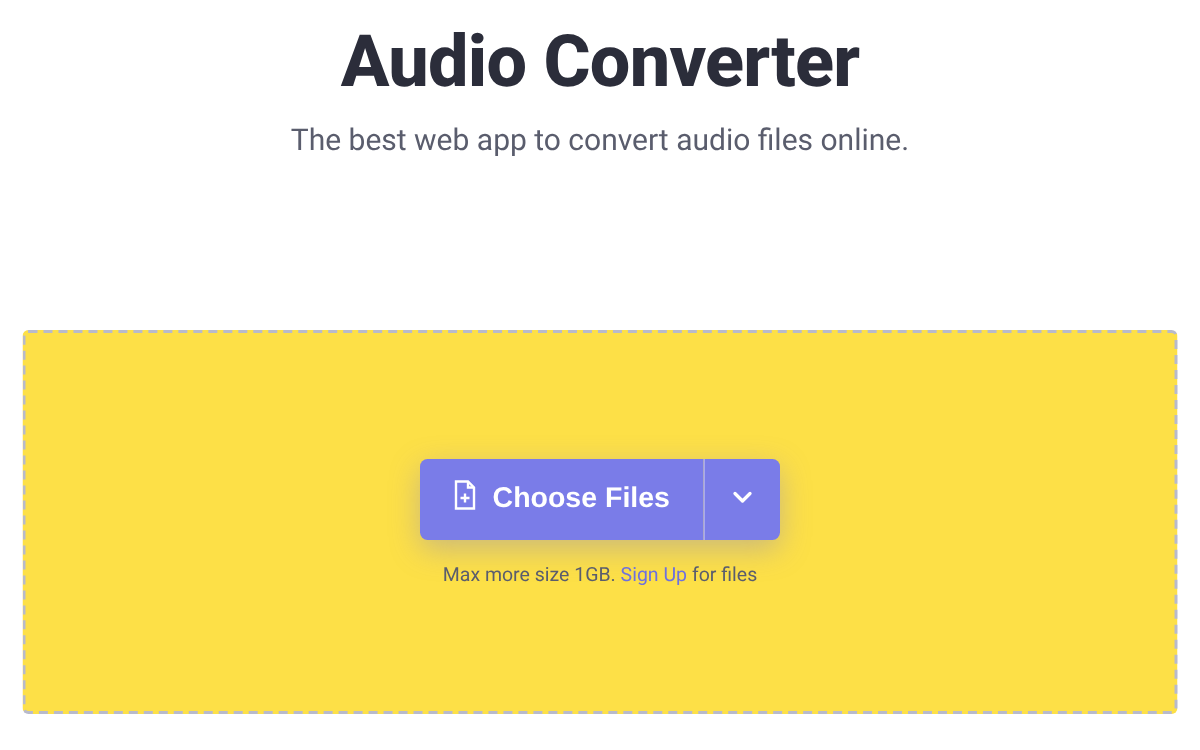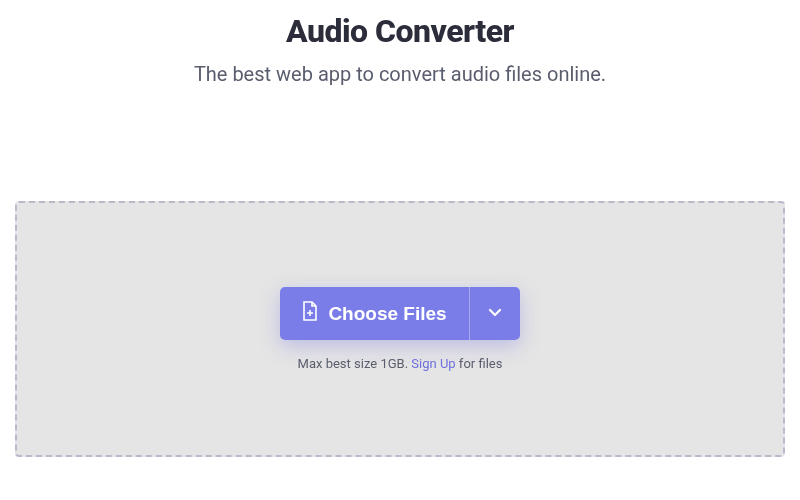--- a/index.html
+++ b/index.html
@@ -12,35 +12,35 @@
       background: #ffffff;
       width: 800px;
       height: 500px;
       overflow: hidden;
     }
     .header {
       text-align: center;
       padding-top: 12px;
     }
     .title {
-      font-size: 32px;
+      font-size: 48px;
       font-weight: 800;
       color: #2b2d3a;
       letter-spacing: -0.5px;
     }
     .subtitle {
       font-size: 20px;
       color: #5a5d6d;
       margin-top: 12px;
       font-weight: 400;
     }
     .dropzone {
       margin: 115px 15px 0 15px;
       border: 2px dashed #b8bacb;
-      background: #e5e5e5;
+      background: #fde047;
       border-radius: 4px;
       height: 256px;
       display: flex;
       flex-direction: column;
       align-items: center;
       justify-content: center;
     }
     .button-group {
       display: flex;
       box-shadow: 0 6px 20px rgba(109, 112, 224, 0.35);
@@ -110,15 +110,15 @@
     </button>
     <button class="dropdown-btn">
       <span>
         <svg class="chevron" viewBox="0 0 14 14" fill="none" stroke="#ffffff" stroke-width="2.2" stroke-linecap="round" stroke-linejoin="round">
           <polyline points="2,5 7,10 12,5"></polyline>
         </svg>
       </span>
     </button>
   </div>
   <p class="hint">
-    <span>Max best size 1GB. </span><a>Sign Up</a><span> for files</span>
+    <span>Max more size 1GB. </span><a>Sign Up</a><span> for files</span>
   </p>
 </div>
 
 </body></html>

